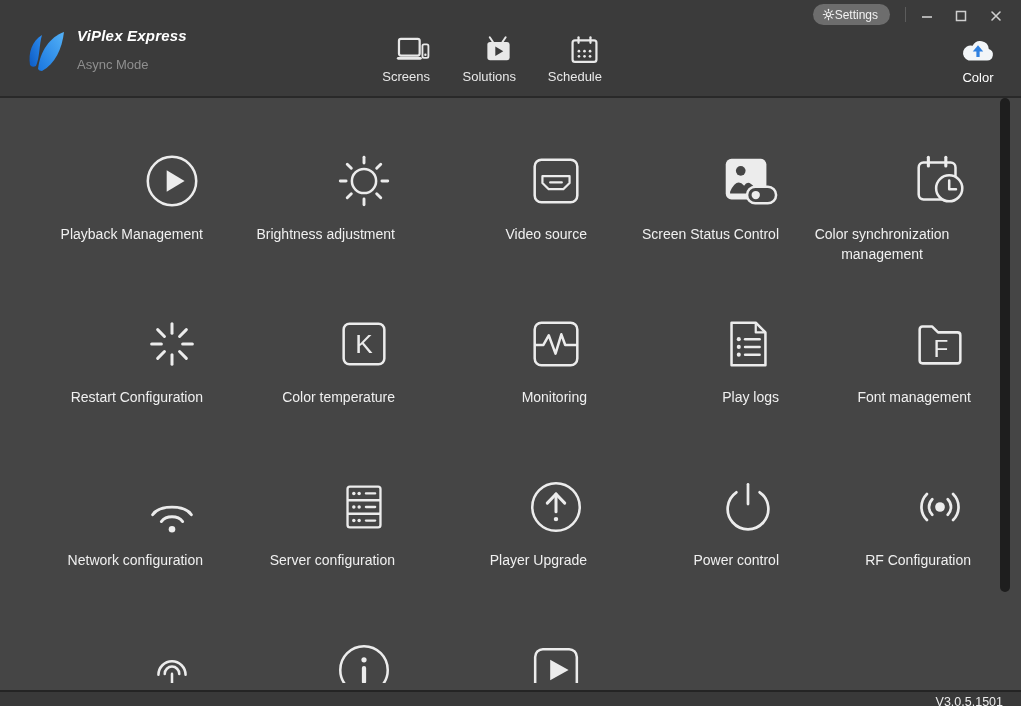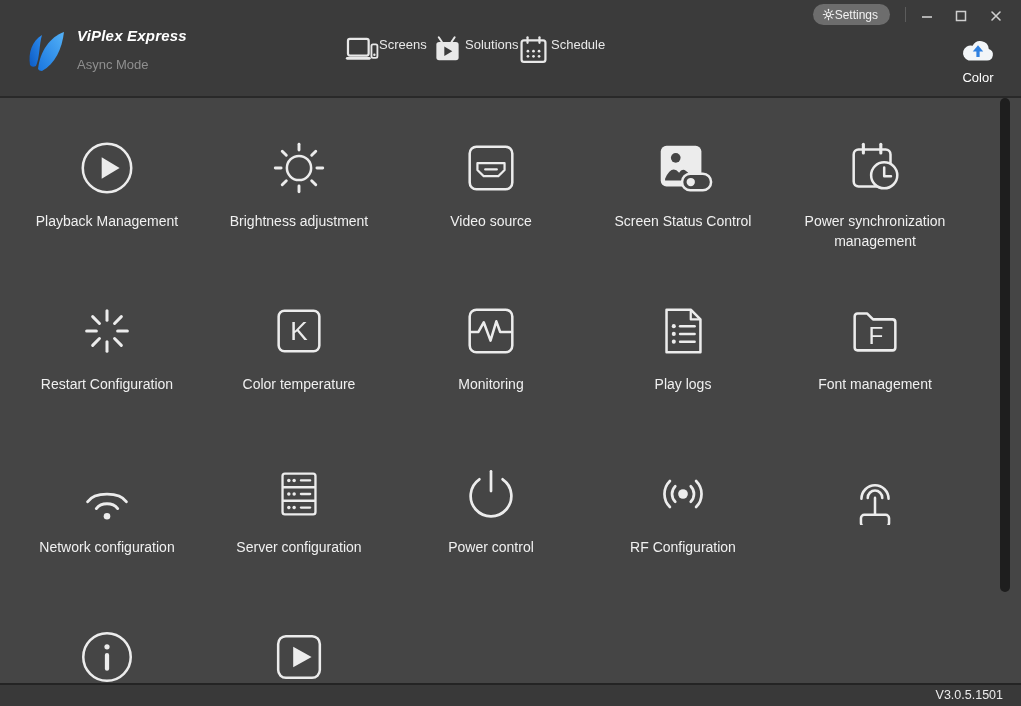--- a/index.html
+++ b/index.html
@@ -5,47 +5,47 @@
   html,body{margin:0;padding:0;background:#454545;}
   #app{position:relative;width:1021px;height:706px;background:#454545;overflow:hidden;
        font-family:"Liberation Sans",sans-serif;-webkit-font-smoothing:antialiased;user-select:none;}
   
   .header{position:absolute;top:0;left:0;width:1021px;height:96px;background:#3b3b3b;border-bottom:2px solid #292929;}
   .logo{position:absolute;left:22px;top:29px;width:48px;height:48px;}
   .app-title{position:absolute;left:77px;top:27px;font-size:15px;font-weight:600;color:#ffffff;letter-spacing:.2px;font-style:italic;}
   .app-mode{position:absolute;left:77px;top:57px;font-size:13px;color:#8f8f8f;}
   
   .nav{position:absolute;left:344px;top:27px;height:69px;display:flex;}
-  .tab{width:86px;height:69px;display:flex;flex-direction:row;align-items:flex-start;padding-top:7px;
+  .tab{width:86px;height:69px;display:flex;flex-direction:column;align-items:flex-end;padding-top:7px;
        box-sizing:border-box;color:#e8e8e8;cursor:pointer;}
   .tab.active{background:#343434;color:#4a86d8;}
   .tab-icon svg{width:35px;height:32px;display:block;}
   .tab-label{font-size:13px;margin-top:3px;}
   
   .settings-pill{position:absolute;top:4px;right:131px;height:21px;border-radius:11px;background:#6d6d6d;
        display:flex;align-items:center;padding:0 12px 0 9px;color:#f2f2f2;font-size:12px;cursor:pointer;}
   .settings-pill svg{width:13px;height:13px;}
   .tb-divider{position:absolute;top:7px;right:115px;width:1px;height:15px;background:#5c5c5c;}
   .win-btn{position:absolute;top:8px;width:16px;height:16px;display:flex;align-items:center;justify-content:center;cursor:pointer;color:#cfcfcf;}
   .win-btn svg{width:12px;height:12px;}
   .btn-min{right:86px;} .btn-max{right:52px;} .btn-close{right:17px;}
   .vnnox{position:absolute;right:14px;top:37px;width:58px;text-align:center;cursor:pointer;}
   .vnnox svg{width:38px;height:27px;}
   .vnnox-label{font-size:13px;color:#ffffff;margin-top:2px;}
   
   .content{position:absolute;top:98px;left:0;width:1021px;height:585px;overflow:hidden;}
   .grid{position:absolute;left:11px;top:0;display:grid;grid-template-columns:repeat(5,192px);grid-auto-rows:163px;}
-  .cell{display:flex;flex-direction:column;align-items:center;padding-top:39px;box-sizing:border-box;cursor:pointer;}
+  .cell{display:flex;flex-direction:column;align-items:flex-end;padding-top:52px;box-sizing:border-box;cursor:pointer;}
   .cell-icon{color:#ececec;}
   .cell-icon svg{width:62px;height:62px;display:block;}
   .cell-label{margin-top:12px;font-size:14px;color:#f0f0f0;text-align:center;line-height:20px;max-width:178px;}
   
   .scroll-thumb{position:absolute;left:1000px;top:98px;width:10px;height:494px;border-radius:5px;background:#1e1e1e;cursor:pointer;}
   
-  .statusbar{position:absolute;left:0;bottom:0;width:1021px;height:23px;background:#393939;border-top:2px solid #242424;box-sizing:border-box;}
+  .statusbar{position:absolute;left:0;bottom:0;width:1021px;height:16px;background:#393939;border-top:2px solid #242424;box-sizing:border-box;}
   .version{position:absolute;right:18px;top:3px;font-size:12.5px;color:#ececec;}
   .hidden-defs{position:absolute;width:0;height:0;overflow:hidden;}
 </style>
 </head>
 <body>
 
 <svg class="hidden-defs" xmlns="http://www.w3.org/2000/svg" aria-hidden="true">
   <defs>
     <linearGradient id="lg1" x1="0" y1="1" x2="1" y2="0">
       <stop offset="0" stop-color="#0d5bc4"></stop>
@@ -381,21 +381,21 @@
             </svg>
           </span>
           <div class="cell-label">Screen Status Control</div>
         </div>
         <div class="cell">
           <span class="cell-icon">
             <svg>
               <use href="#sym-time-sync-icon"></use>
             </svg>
           </span>
-          <div class="cell-label">Power synchronization management</div>
+          <div class="cell-label">Color synchronization management</div>
         </div>
         <div class="cell">
           <span class="cell-icon">
             <svg>
               <use href="#sym-restart-icon"></use>
             </svg>
           </span>
           <div class="cell-label">Restart Configuration</div>
         </div>
         <div class="cell">
@@ -438,20 +438,28 @@
           </span>
           <div class="cell-label">Network configuration</div>
         </div>
         <div class="cell">
           <span class="cell-icon">
             <svg>
               <use href="#sym-server-icon"></use>
             </svg>
           </span>
           <div class="cell-label">Server configuration</div>
+        </div>
+        <div class="cell">
+          <span class="cell-icon">
+            <svg>
+              <use href="#sym-player-upgrade-icon"></use>
+            </svg>
+          </span>
+          <div class="cell-label">Player Upgrade</div>
         </div>
         <div class="cell">
           <span class="cell-icon">
             <svg>
               <use href="#sym-power-icon"></use>
             </svg>
           </span>
           <div class="cell-label">Power control</div>
         </div>
         <div class="cell">

